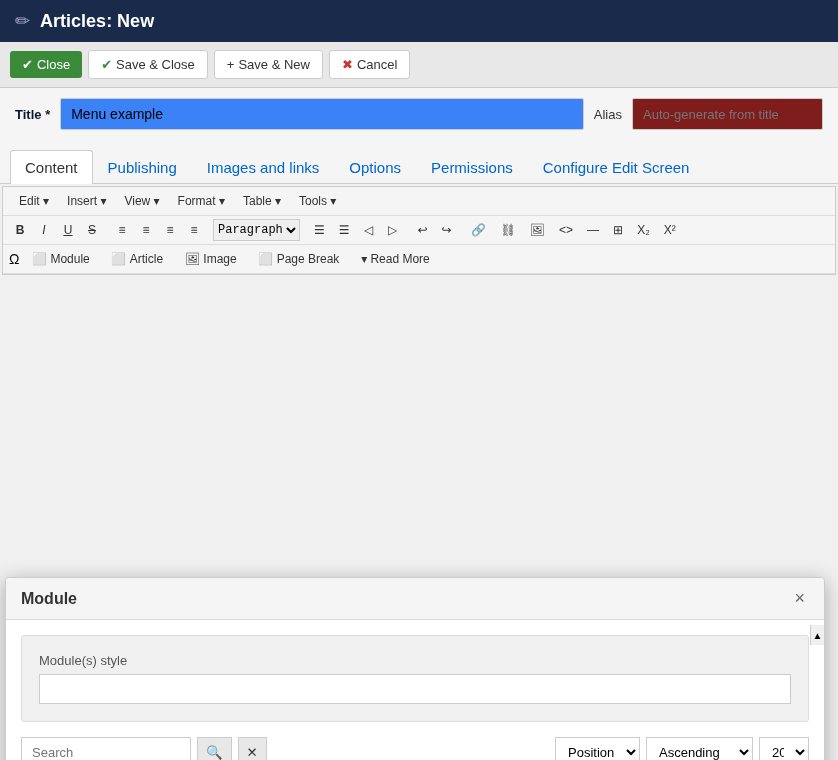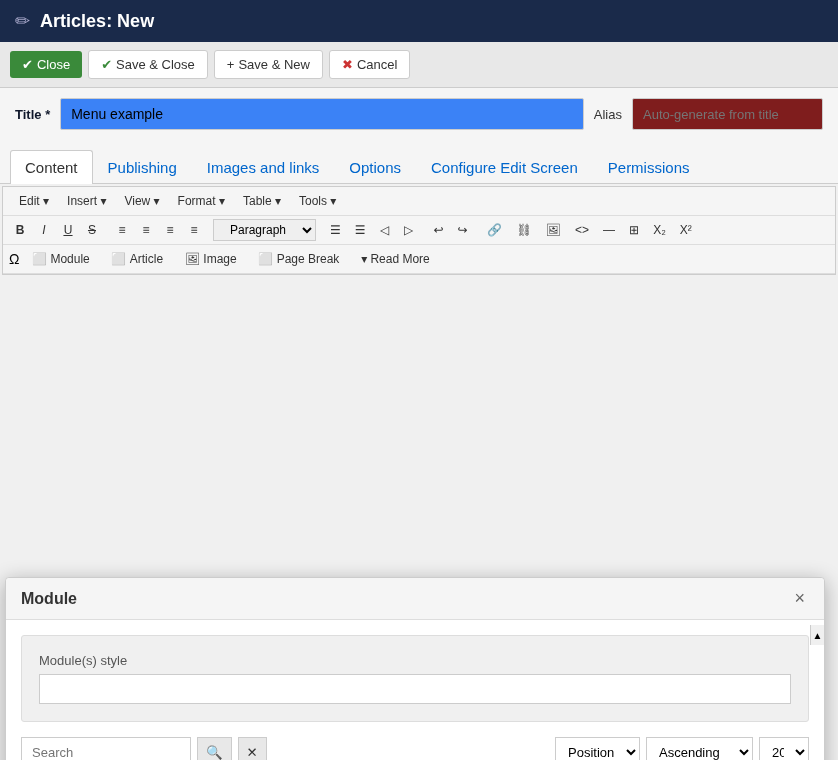--- a/index.html
+++ b/index.html
@@ -141,23 +141,24 @@
       font-size: 12px;
       min-width: 22px;
       text-align: center;
       color: #333;
     }
     .editor-btn.bold { font-weight: bold; }
     .editor-btn.italic { font-style: italic; }
     .editor-btn.underline { text-decoration: underline; }
     .editor-btn.strike { text-decoration: line-through; }
     .format-select {
-      padding: 2px 12px;
+      padding: 2px 0;
       font-size: 12px;
       border: 1px solid #ccc;
+      font-family: Liberation Mono, monospace;
     }
     .editor-toolbar-row2 {
       background: #f5f5f5;
       border-bottom: 1px solid #ddd;
       padding: 3px 6px;
       display: flex;
       align-items: center;
       gap: 4px;
     }
     .insert-btn {
@@ -305,22 +306,22 @@
     <span class="alias-label">Alias</span>
     <input class="alias-input" type="text" placeholder="Auto-generate from title" style="">
   </div>
 </div>
 
 <div class="tabs">
   <div class="tab active">Content</div>
   <div class="tab">Publishing</div>
   <div class="tab">Images and links</div>
   <div class="tab">Options</div>
+  <div class="tab">Permissions</div>
   <div class="tab">Configure Edit Screen</div>
-  <div class="tab">Permissions</div>
 </div>
 
 <div class="editor-area">
 
   <div class="editor-menubar">
     <div class="menu-item">Edit ▾</div>
     <div class="menu-item">Insert ▾</div>
     <div class="menu-item">View ▾</div>
     <div class="menu-item">Format ▾</div>
     <div class="menu-item">Table ▾</div>

